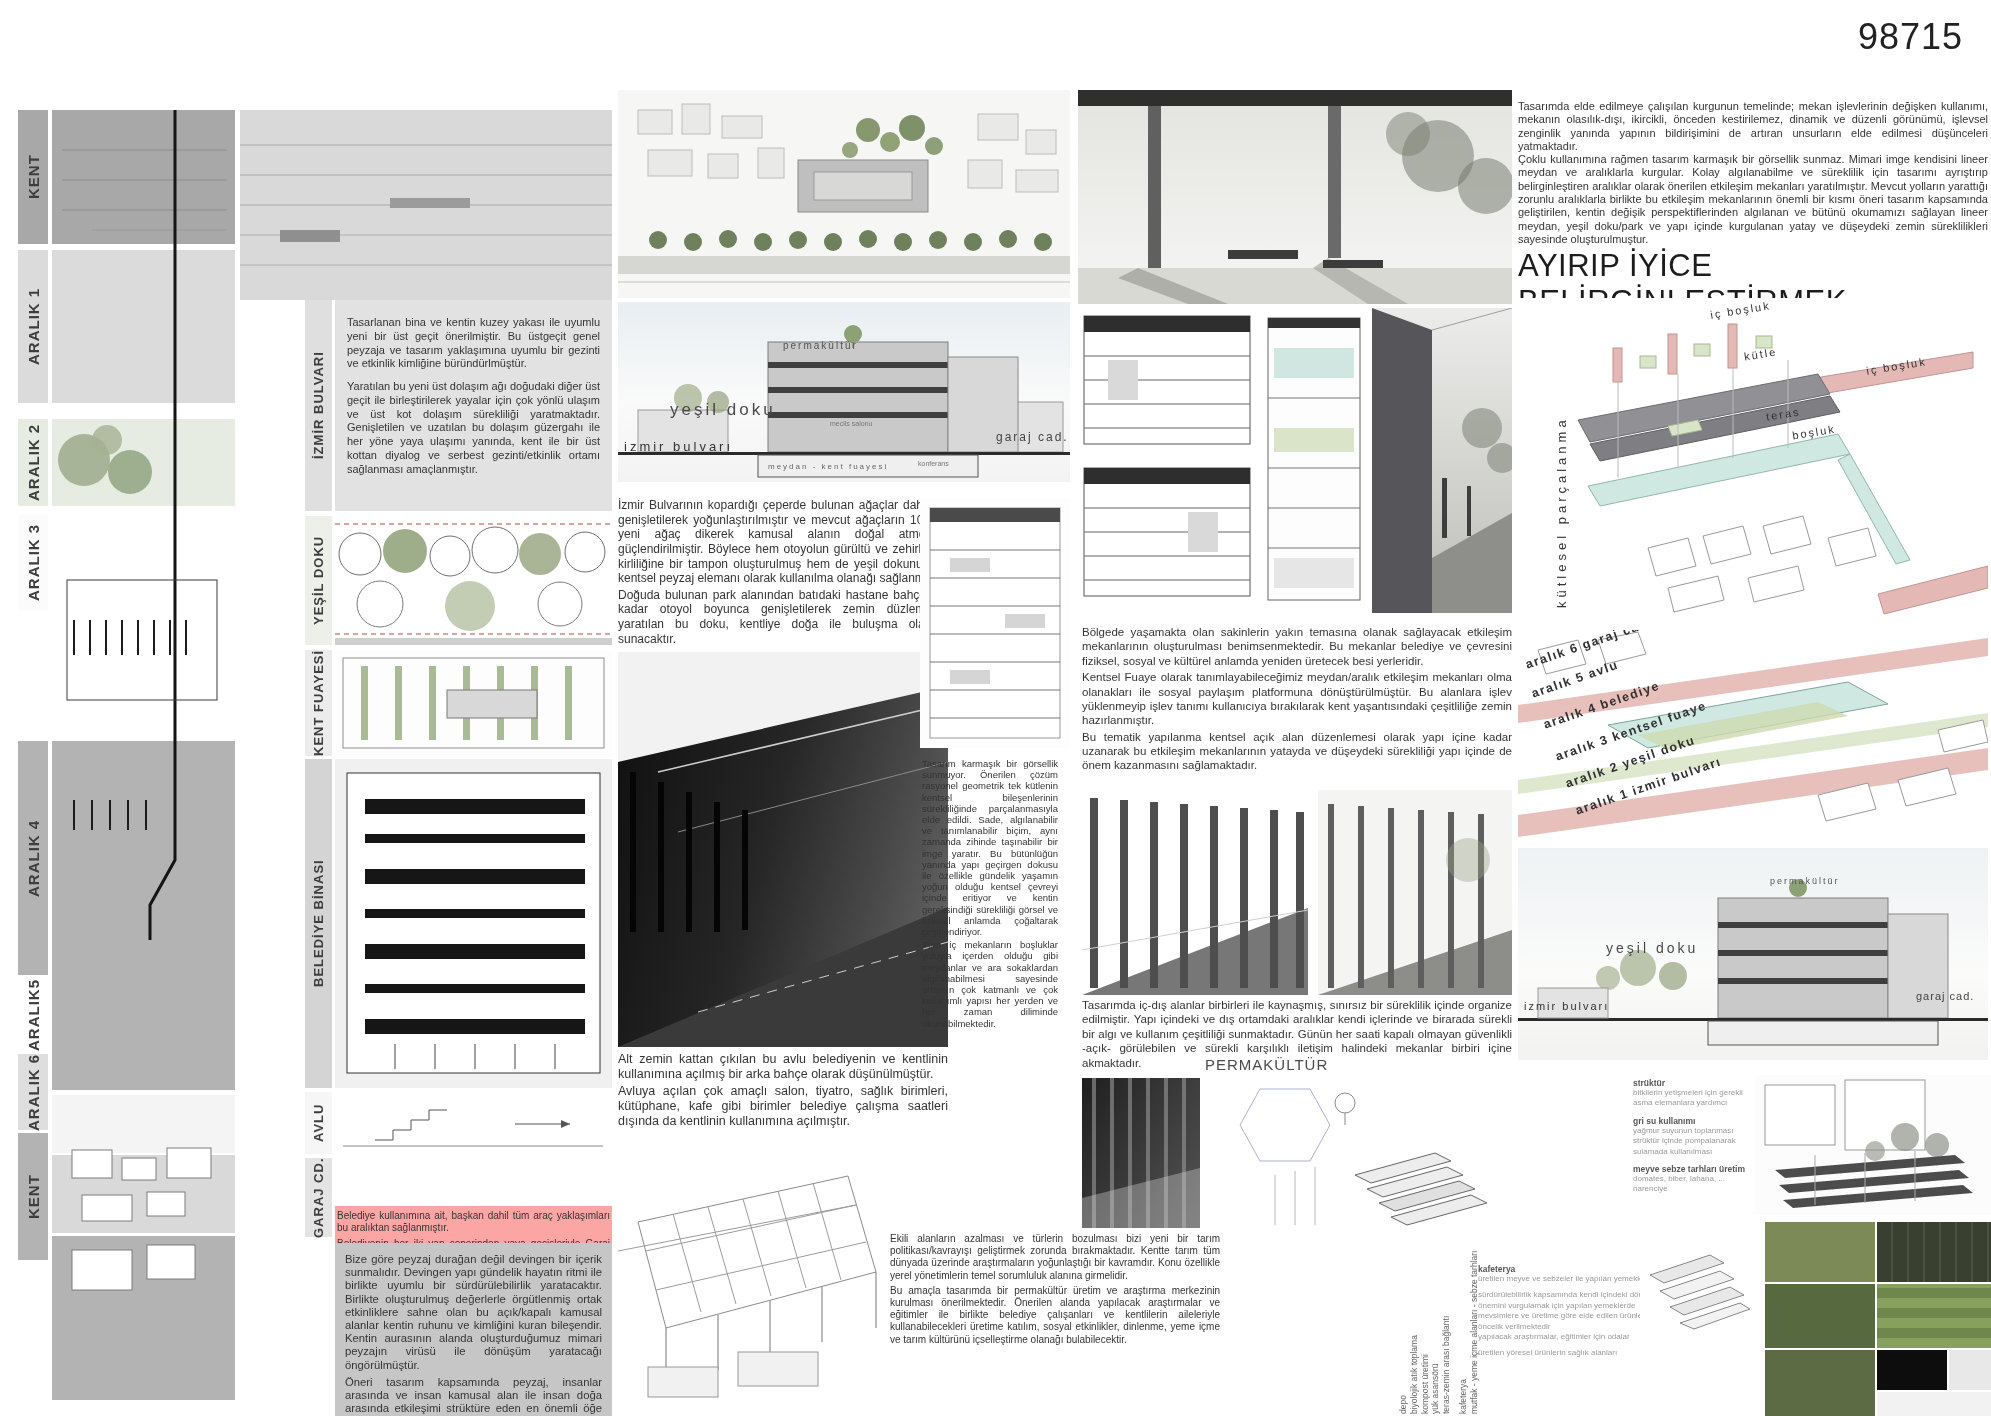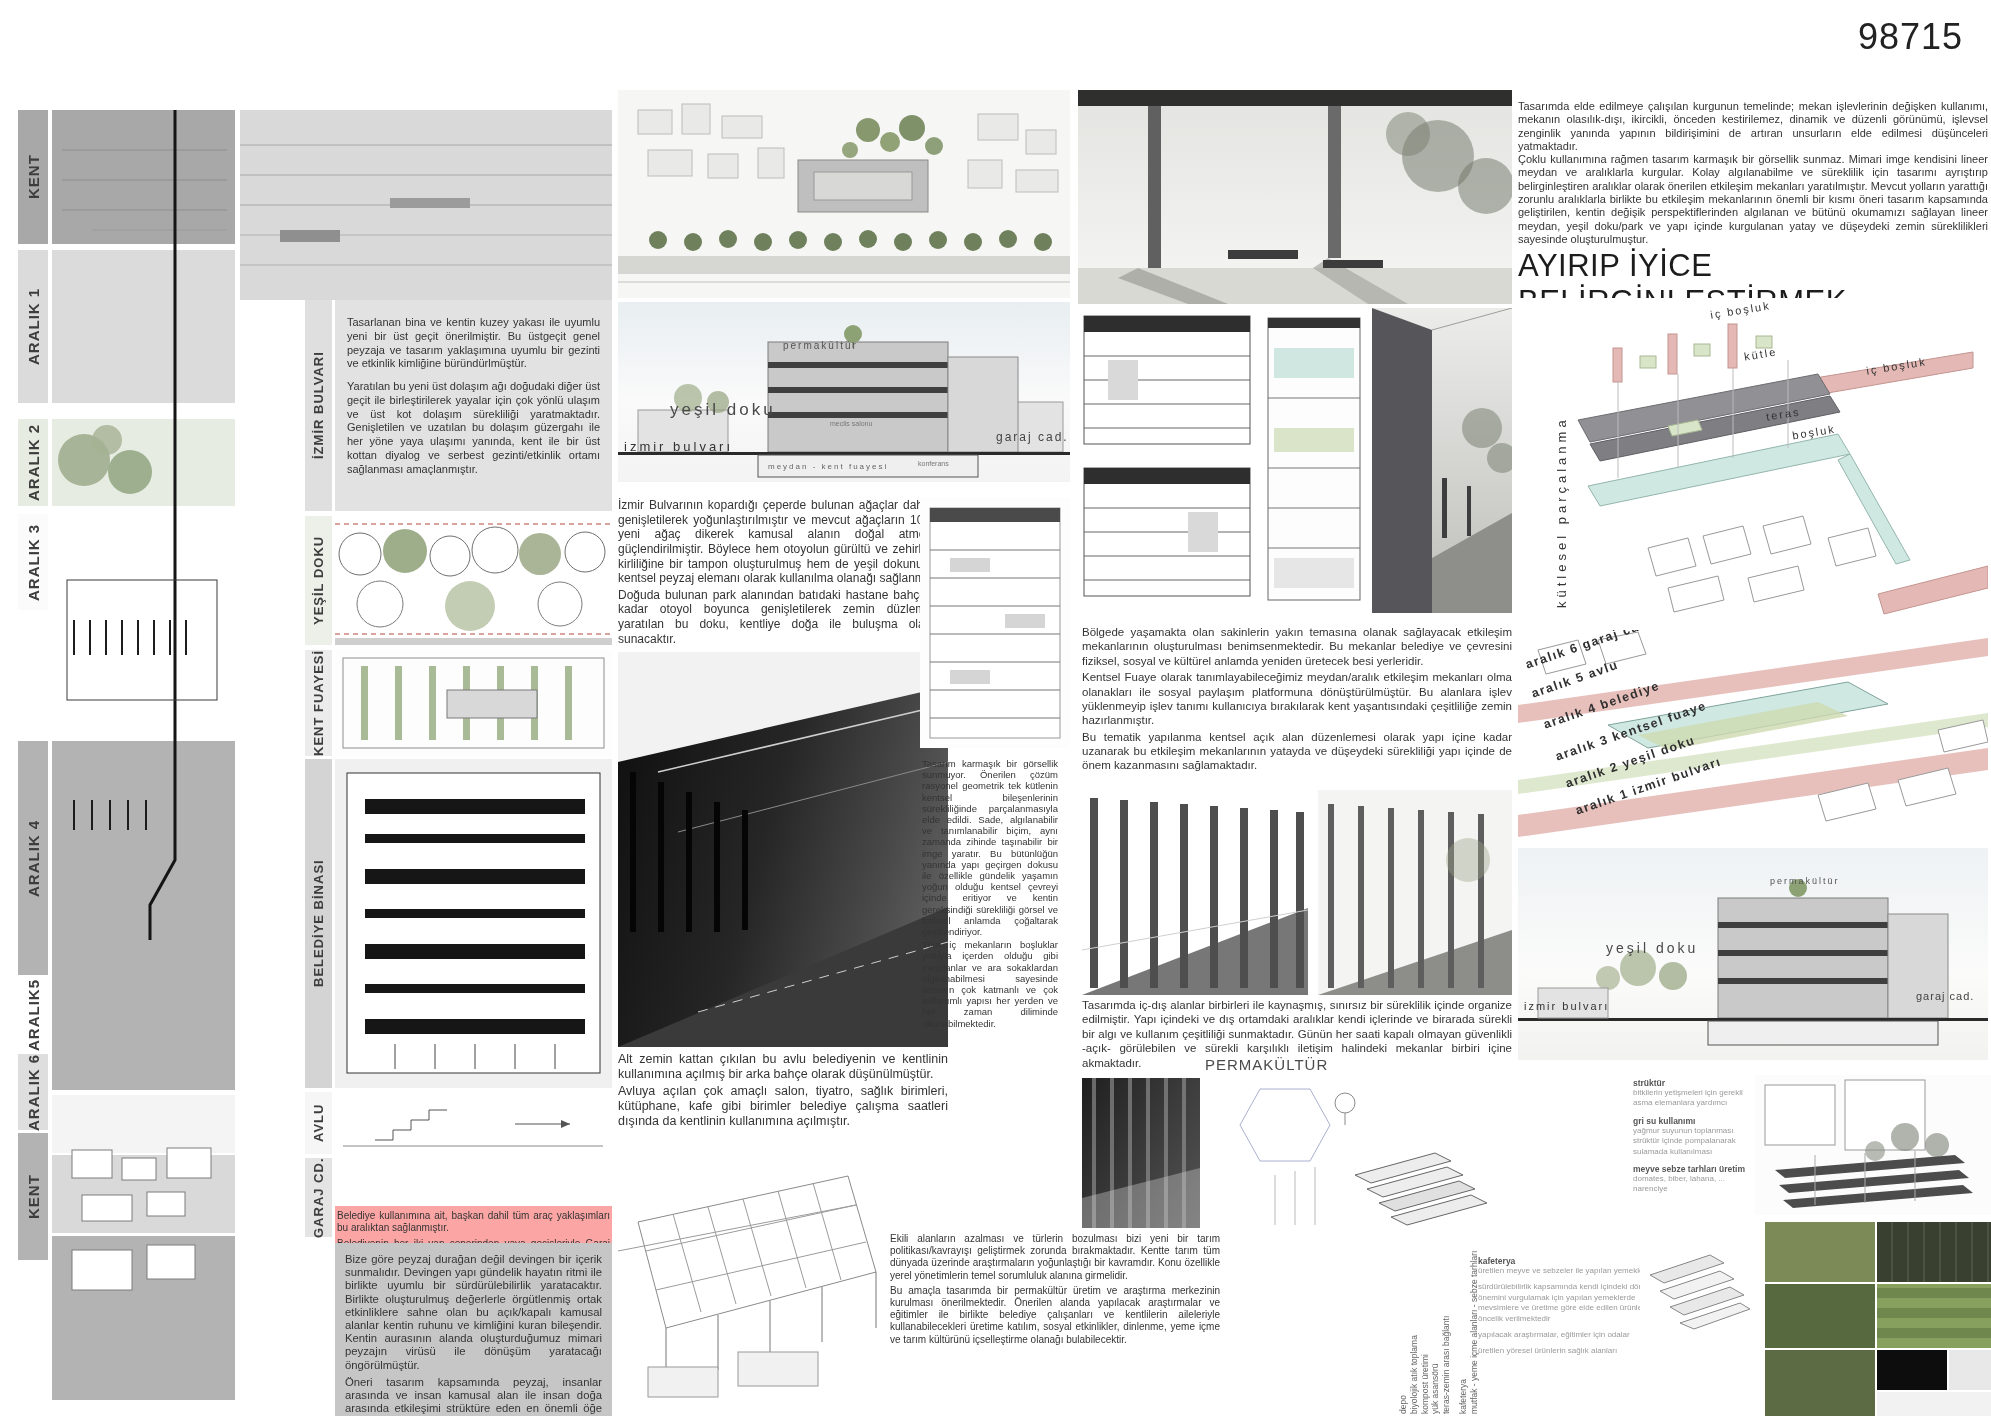--- a/index.html
+++ b/index.html
@@ -460,24 +460,24 @@
 
   <div class="rot90" style="left:1398px;top:1414px;width:155px">depo
 biyolojik atık toplama
 kompost üretimi</div>
   <div class="rot90" style="left:1430px;top:1414px;width:155px">yük asansörü
 teras-zemin arası bağlantı</div>
   <div class="rot90" style="left:1458px;top:1414px;width:170px">kafeterya
 mutfak - yeme içme alanları - sebze tarhları</div>
 
   <div class="abs" style="left:1478px;top:1256px;width:190px">
-    <div class="note-t" style="margin-top:0">kafeterya</div>
+    <div class="note-t" style="margin-top:8px">kafeterya</div>
     <div class="note-d">üretilen meyve ve sebzeler ile yapılan yemekler</div>
     <div class="note-d" style="margin-top:6px">sürdürülebilirlik kapsamında kendi içindeki döngünün önemini vurgulamak için yapılan yemeklerde mevsimlere ve üretime göre elde edilen ürünlere öncelik verilmektedir</div>
-    <div class="note-d" style="margin-top:6px">yapılacak araştırmalar, eğitimler için odalar</div>
+    <div class="note-d" style="">yapılacak araştırmalar, eğitimler için odalar</div>
     <div class="note-d" style="margin-top:6px">üretilen yöresel ürünlerin sağlık alanları</div>
   </div>
 
   <div class="txt abs" style="left:1518px;top:100px;width:470px;height:146px;font-size:11px;line-height:1.21">
     <p style="margin-bottom:0">Tasarımda elde edilmeye çalışılan kurgunun temelinde; mekan işlevlerinin değişken kullanımı, mekanın olasılık-dışı, ikircikli, önceden kestirilemez, dinamik ve düzenli görünümü, işlevsel zenginlik yanında yapının bildirişimini de artıran unsurların elde edilmesi düşünceleri yatmaktadır.</p>
     <p style="margin-bottom:0">Çoklu kullanımına rağmen tasarım karmaşık bir görsellik sunmaz. Mimari imge kendisini lineer meydan ve aralıklarla kurgular. Kolay algılanabilme ve süreklilik için tasarımı ayrıştırıp belirginleştiren aralıklar olarak önerilen etkileşim mekanları yaratılmıştır. Mevcut yolların yarattığı zorunlu aralıklarla birlikte bu etkileşim mekanlarının önemli bir kısmı öneri tasarım kapsamında geliştirilen, kentin değişik perspektiflerinden algılanan ve bütünü okumamızı sağlayan lineer meydan, yeşil doku/park ve yapı içinde kurgulanan yatay ve düşeydeki zemin süreklilikleri sayesinde oluşturulmuştur.</p>
   </div>
 
   <div class="abs" style="left:1518px;top:248px;font-size:31px;color:#1c1c1c;letter-spacing:0.5px">AYIRIP İYİCE BELİRGİNLEŞTİRMEK</div>
 

